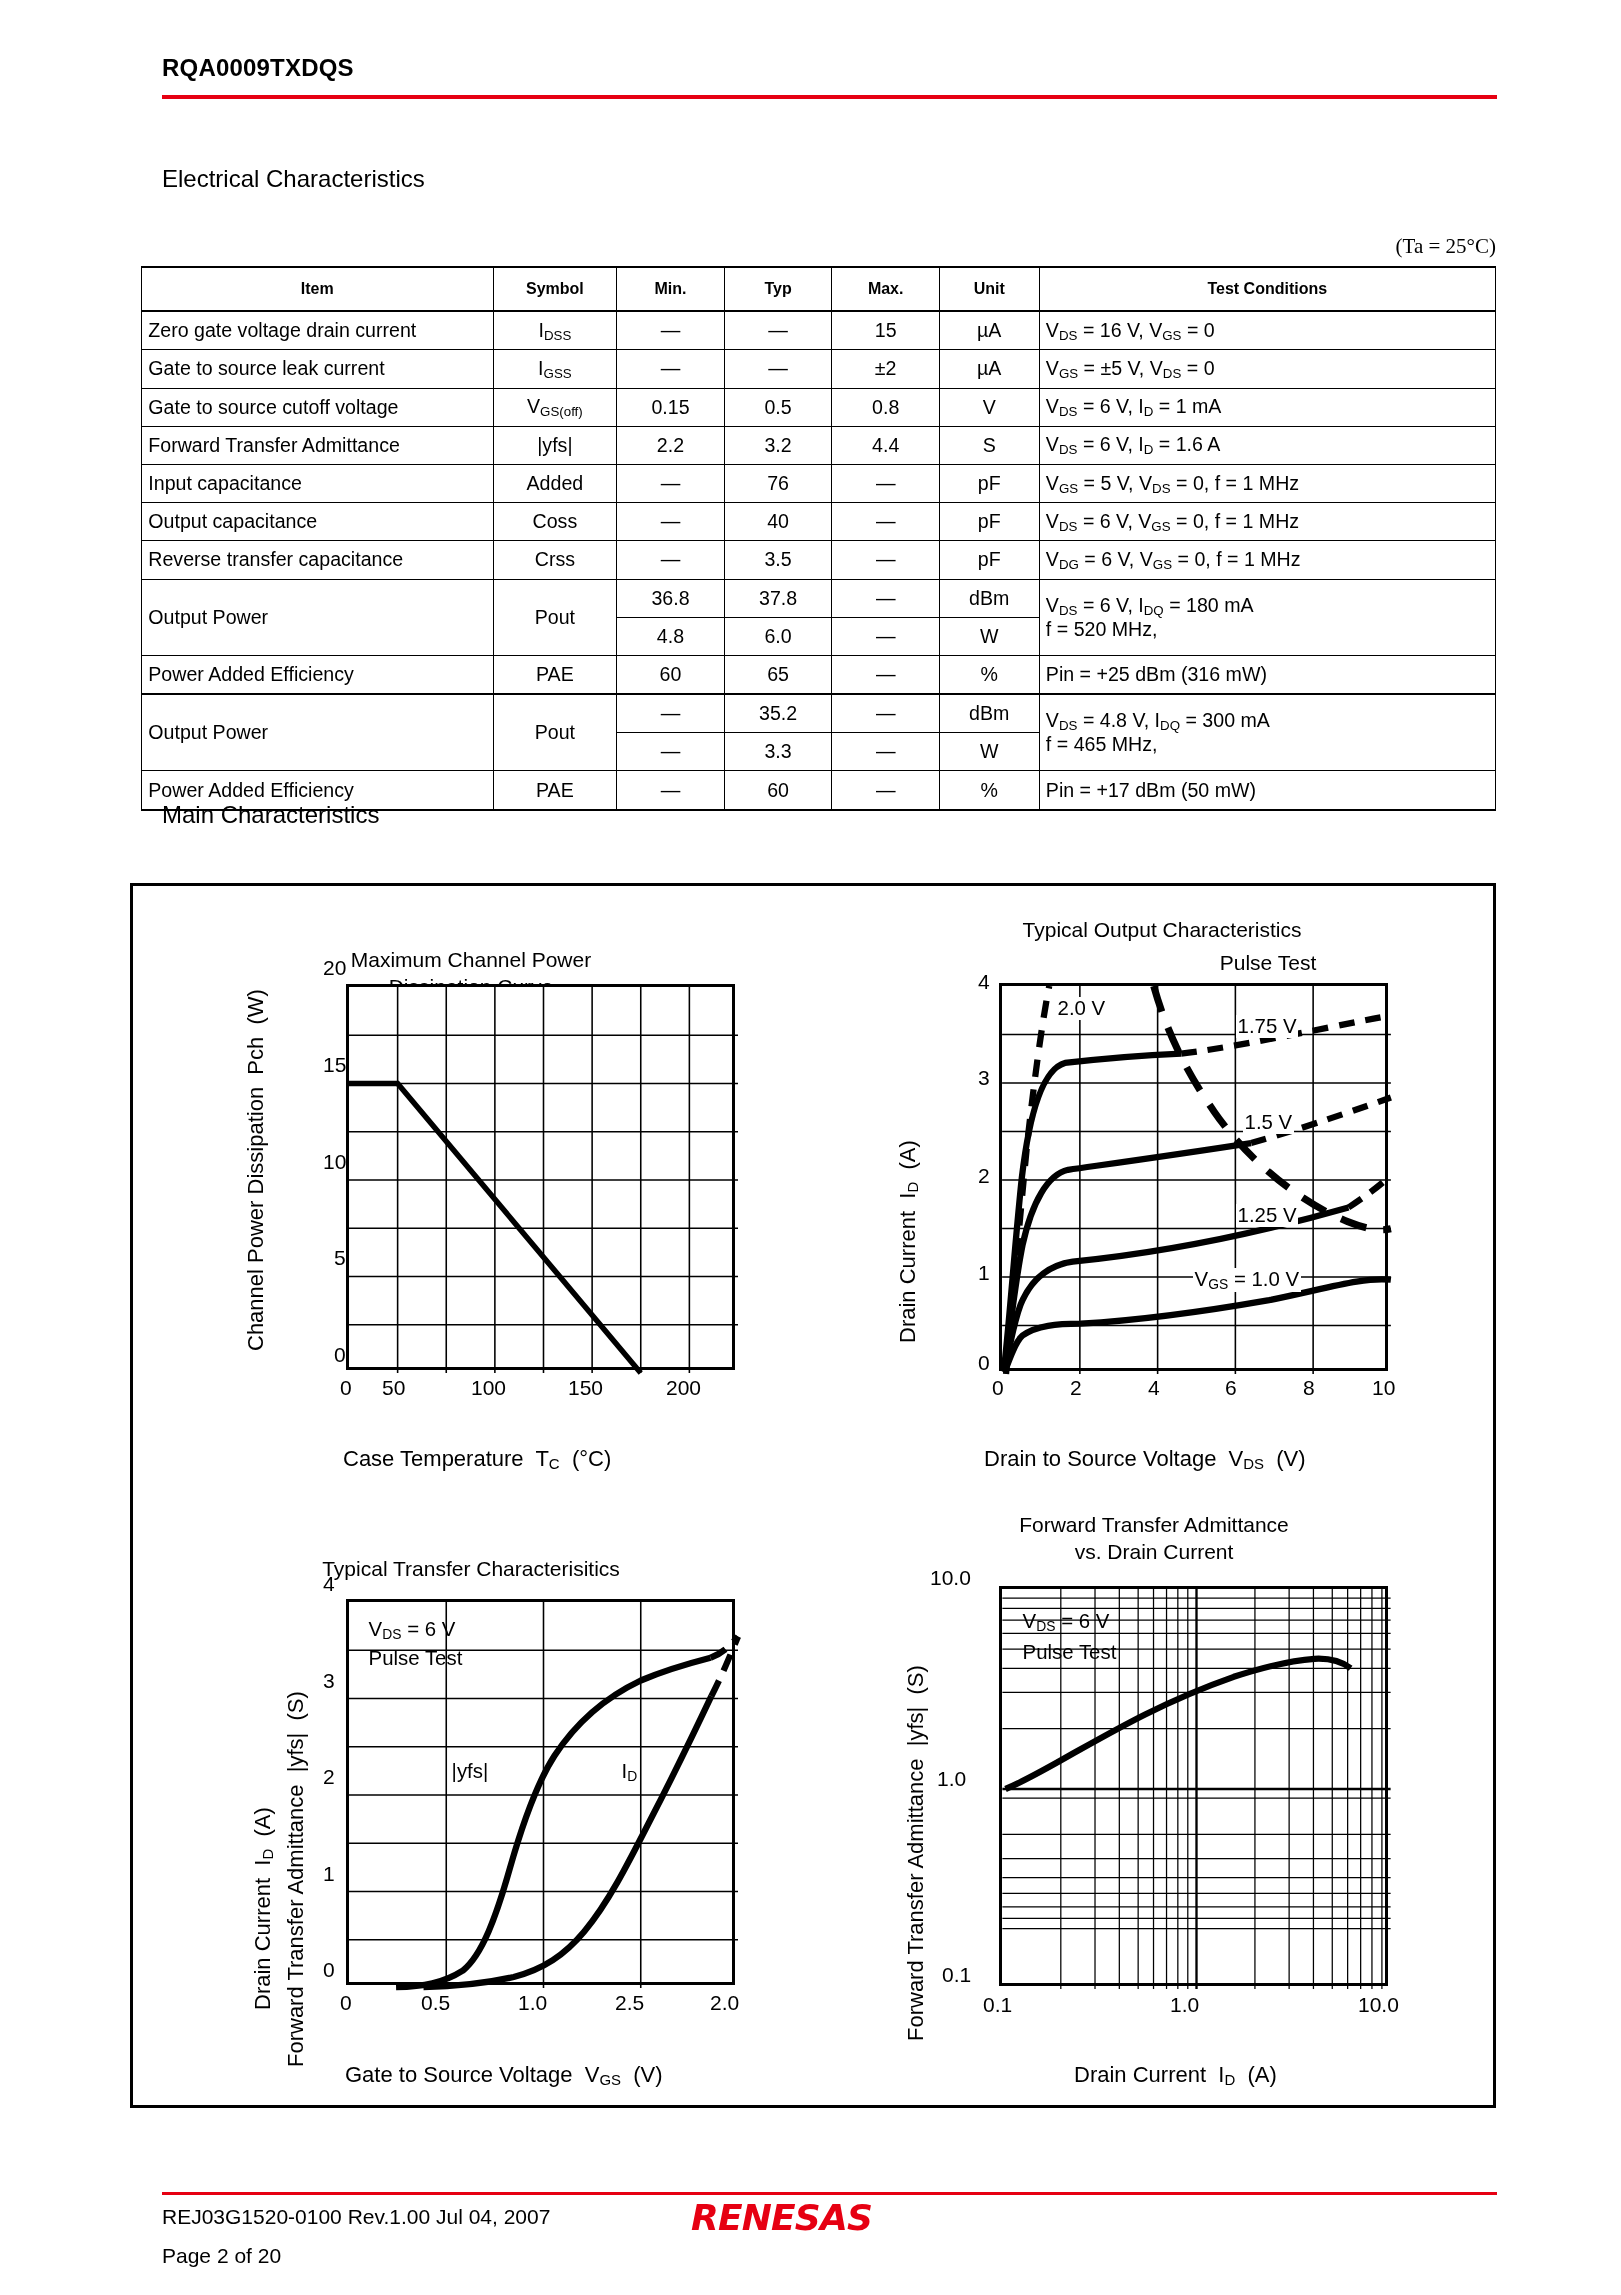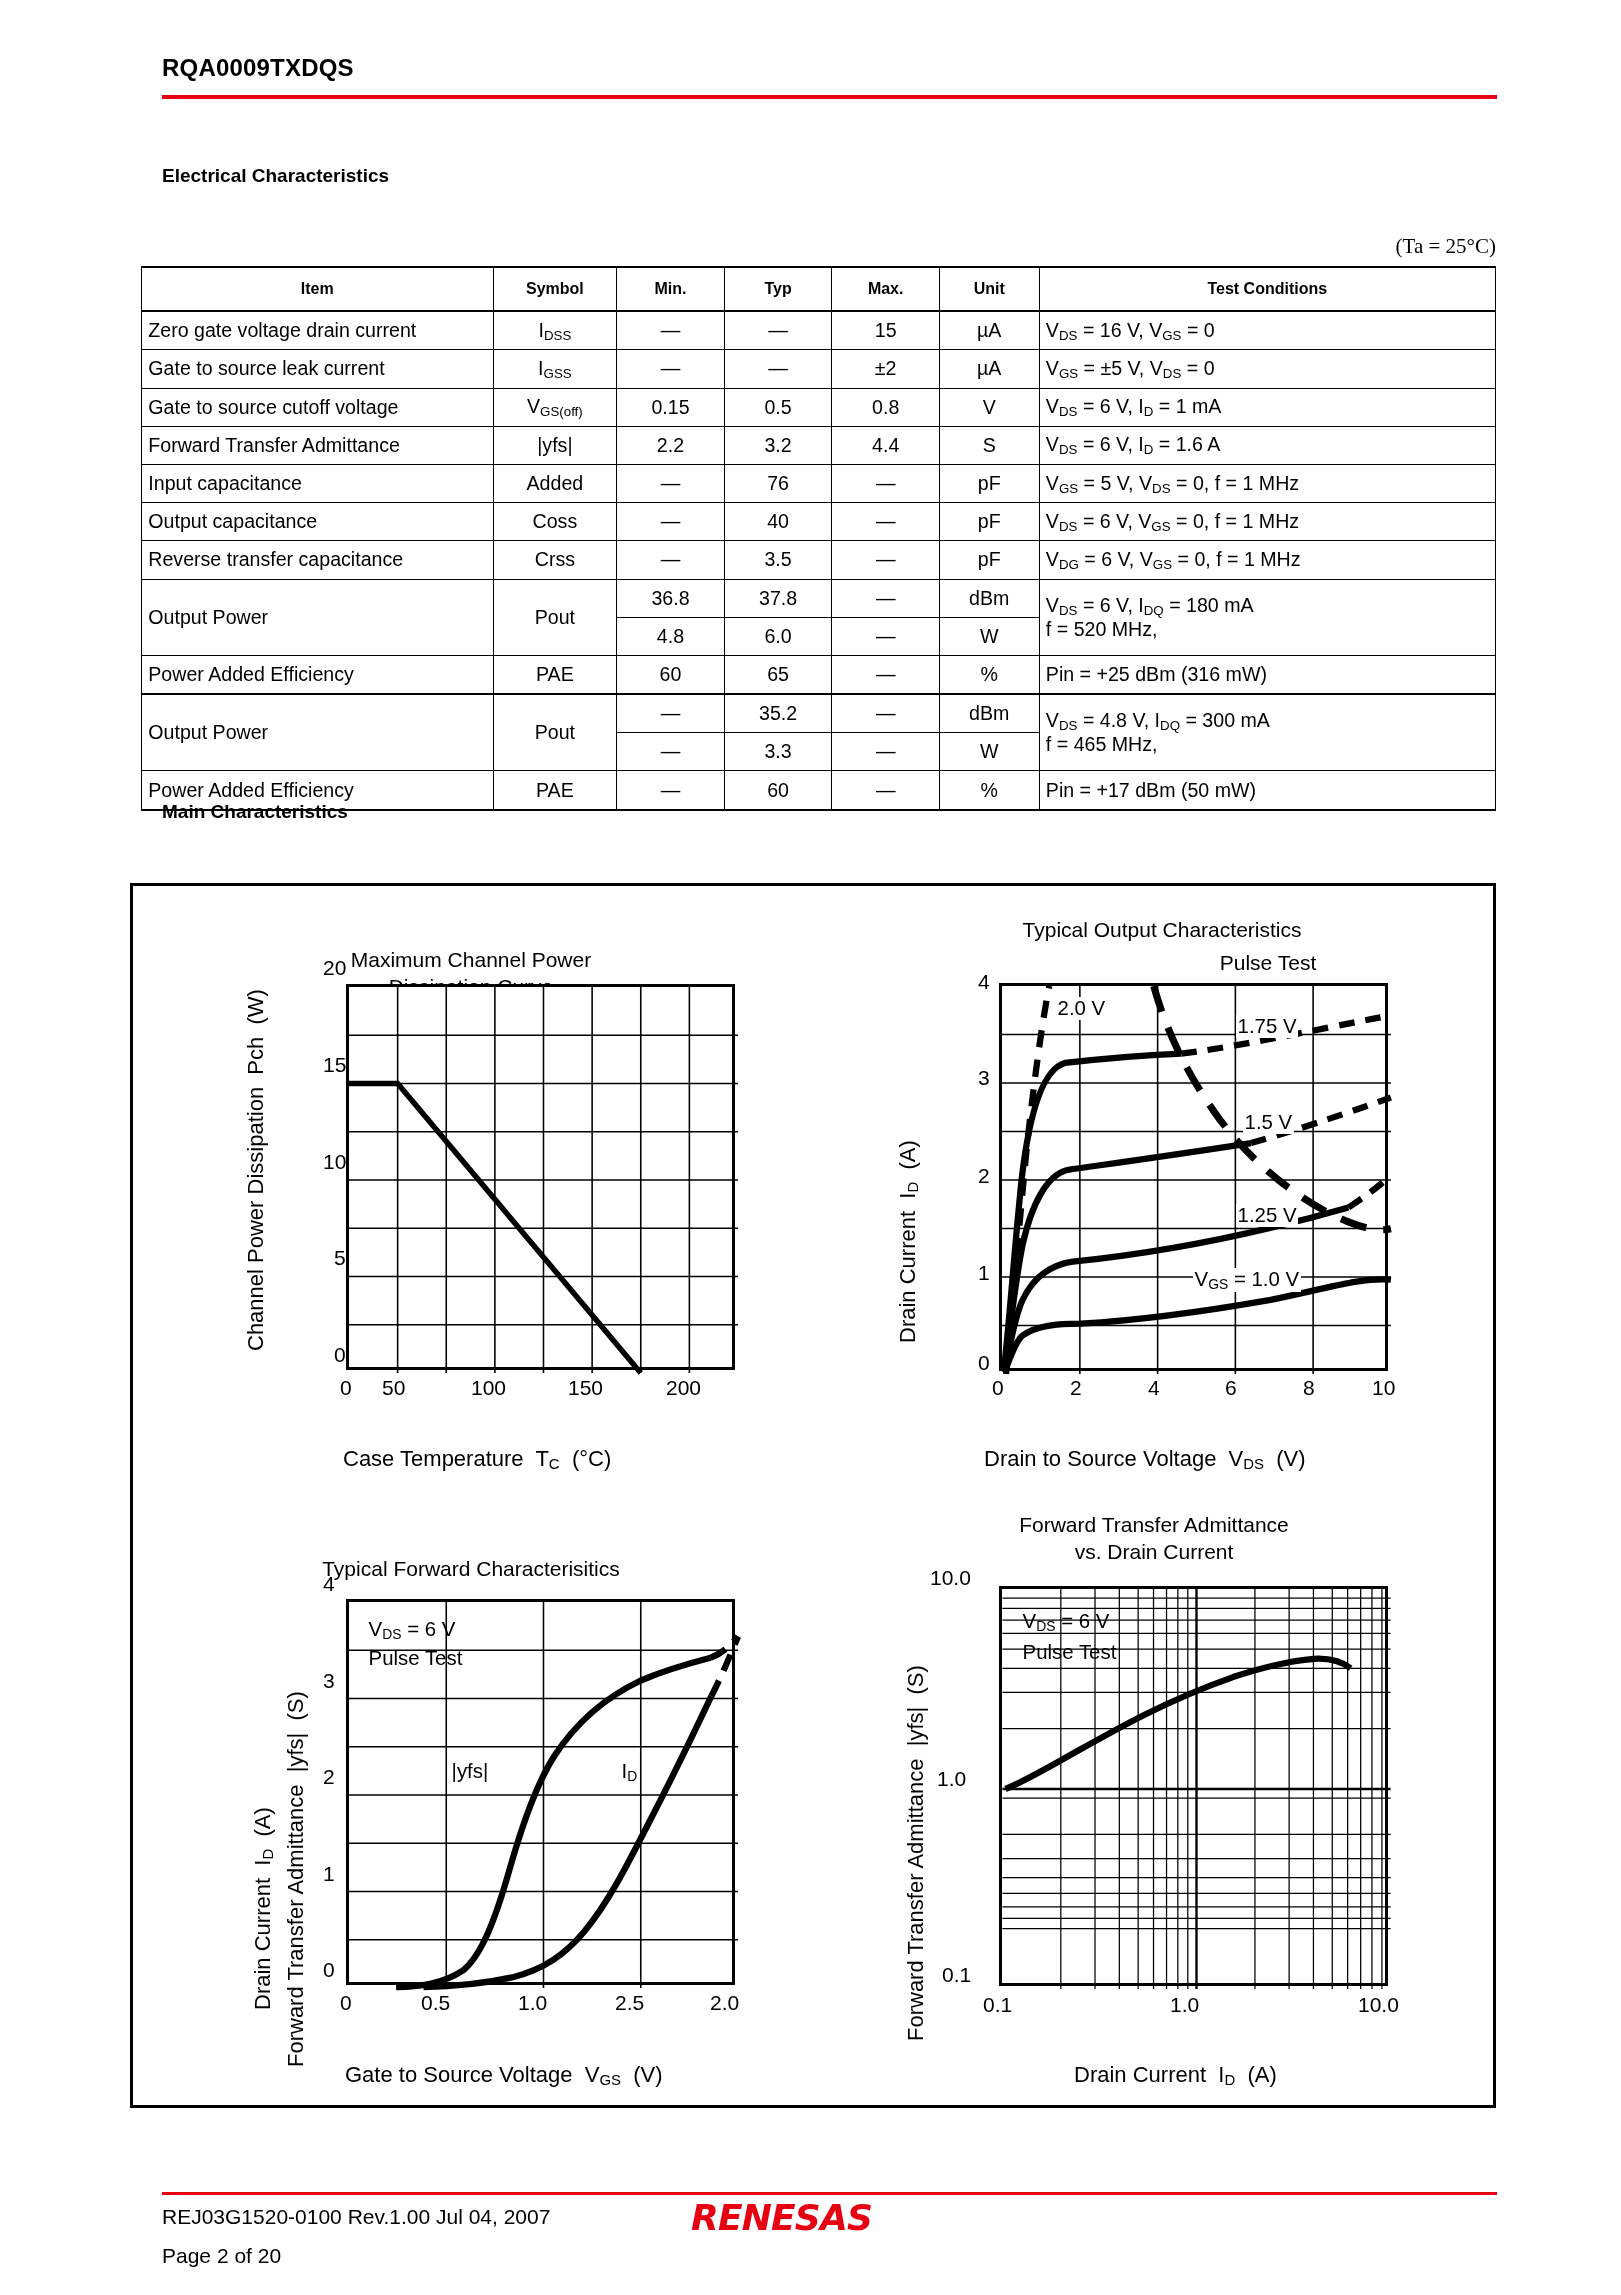--- a/index.html
+++ b/index.html
@@ -3,21 +3,21 @@
 <meta charset="utf-8">
 <style>
   html,body{margin:0;padding:0;background:#fff;}
   body{width:1622px;height:2295px;font-family:"Liberation Sans",sans-serif;color:#000;position:relative;}
   .page{position:absolute;left:0;top:16px;width:1622px;height:2295px;}
 
   
   .hdr-title{position:absolute;left:162px;top:38px;font-size:24px;font-weight:bold;letter-spacing:0.2px;}
   .hdr-rule{position:absolute;left:162px;top:79px;width:1335px;height:3.9px;background:#e60012;}
 
-  .h1{position:absolute;font-size:19px;font-weight:bold;}
+  .h1{position:absolute;font-size:24px;font-weight:normal;}
   .ta-note{position:absolute;right:126px;top:218px;font-family:"Liberation Serif",serif;font-size:21px;}
 
   
   table.ec{position:absolute;left:141px;top:250px;width:1355px;border-collapse:collapse;font-size:19.6px;}
   table.ec td,table.ec th{border:1.2px solid #000;padding:3.1px 6.3px;height:31px;vertical-align:middle;font-weight:normal;}
   table.ec th{text-align:center;font-weight:bold;font-size:16px;height:36px;}
   table.ec .c{text-align:center;}
   table.ec .l{text-align:left;}
   .ec .thick-top{border-top:2.4px solid #000;}
   .ec .thick-bot{border-bottom:2.4px solid #000;}
@@ -303,21 +303,21 @@
     <div class="tick" style="left:1148px;top:1360px;">4</div>
     <div class="tick" style="left:1225px;top:1360px;">6</div>
     <div class="tick" style="left:1303px;top:1360px;">8</div>
     <div class="tick" style="left:1372px;top:1360px;">10</div>
     <div class="axlbl" style="left:984px;top:1430px;">
       Drain to Source Voltage&nbsp; V<sub>DS</sub>&nbsp; (V)
     </div>
   </div>
 
   <div class="chart">
-    <div class="ct" style="left:267px;top:1540px;width:408px;">Typical Forward Characterisitics</div>
+    <div class="ct" style="left:267px;top:1540px;width:408px;">Typical Transfer Characterisitics</div>
     <div class="ylbl" style="left:250px;top:1994px;">
       Drain Current&nbsp; I<sub>D</sub>&nbsp; (A)
     </div>
     <div class="ylbl" style="left:283px;top:2051px;">
       Forward Transfer Admittance&nbsp; |yfs|&nbsp; (S)
     </div>
     <div class="plotbox" style="left:346px;top:1583px;width:389px;height:386px;">
       <svg width="389" height="386" viewBox="0 0 496 492">
         <g stroke="#000" stroke-width="2" fill="none">
           <line x1="124" y1="0" x2="124" y2="492"></line>

